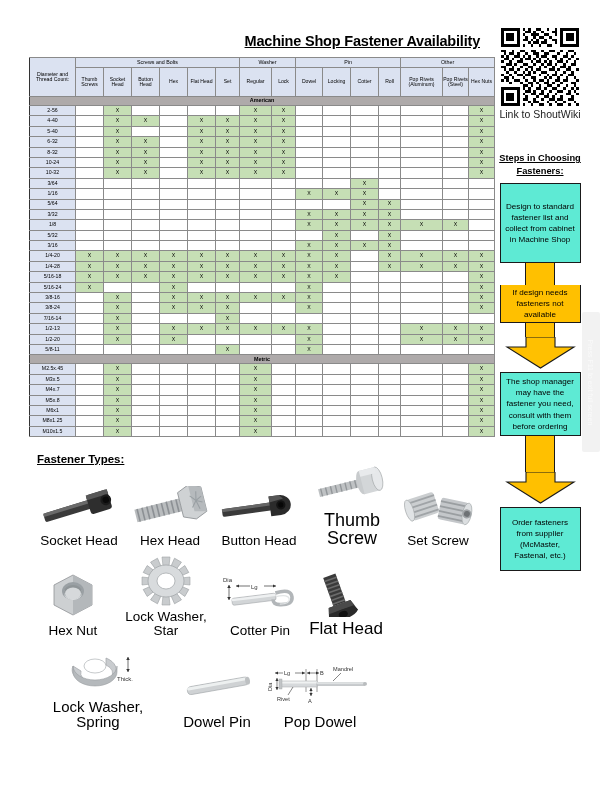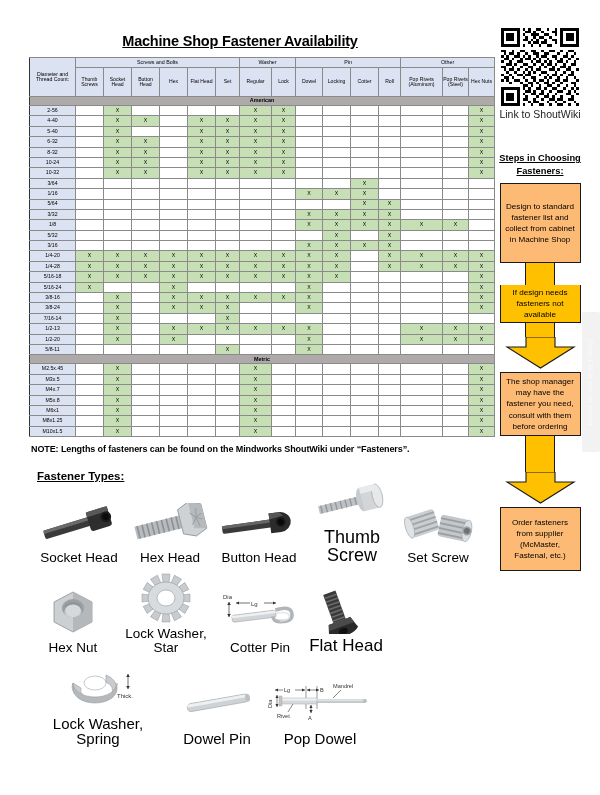--- a/index.html
+++ b/index.html
@@ -8,21 +8,21 @@
     background:#ffffff;
     font-family:"Liberation Sans", sans-serif;
     color:#000;
   }
   .page{position:relative;width:600px;height:795px;}
 
   
   .left{position:absolute;left:0;top:0;width:480px;height:795px;}
 
   .doc-title{
-    text-align:center;font-weight:bold;font-size:14.5px;
+    text-align:right;font-weight:bold;font-size:14.5px;
     text-decoration:underline;margin-top:33px;letter-spacing:-0.2px;
   }
 
   
   table.fast{
     border-collapse:collapse;table-layout:fixed;
     margin:8px 0 0 29px;width:451px;
     font-size:5.2px;line-height:1.05;
   }
   table.fast td,table.fast th{
@@ -65,21 +65,21 @@
     position:absolute;left:0;top:152px;width:120px;text-align:center;
     font-size:9.3px;font-weight:bold;line-height:1.45;
   }
   .steps span{text-decoration:underline;}
   .flow{position:absolute;left:0;top:183px;width:120px;}
   .fbox{
     width:81px;margin:0 auto;border:1.1px solid #1a1a1a;
     display:flex;align-items:center;justify-content:center;text-align:center;
     font-size:8.1px;line-height:1.38;padding:4px 3px;box-sizing:border-box;
   }
-  .blue{background:#fdba74;}
+  .blue{background:#5eead4;}
   .orange{background:#ffc000;}
   .conn{width:28px;height:22px;margin:0 auto;background:#ffc000;border-left:1.1px solid #1a1a1a;border-right:1.1px solid #1a1a1a;}
   .arrowwrap{width:81px;margin:0 auto;}
   .fsscreen{
     position:absolute;right:0;top:312px;width:18px;height:140px;
     background:#f2f2f2;border-radius:2px;
     display:flex;align-items:center;justify-content:center;
   }
   .fsscreen .txt{
     transform:rotate(90deg);white-space:nowrap;font-size:7px;color:#fafafa;
@@ -698,21 +698,20 @@
             <td class="off"></td>
             <td class="off"></td>
             <td class="off"></td>
             <td class="off sep-l"></td>
             <td class="off"></td>
             <td class="on">X</td>
           </tr>
         </tbody>
     </table>
 
-    <div class="note">NOTE: Lengths of fasteners can be found on the Mindworks ShoutWiki under “Fasteners”.</div>
 
     <div class="ftypes-title">Fastener Types:</div>
 
     <div class="gal">
 
       <div class="galrow" style="height:78px;">
 
         <div class="cell" style="width:98px;">
           <div class="pic" style="height:48px;">
             <svg width="88" height="44" viewBox="0 0 88 44">

